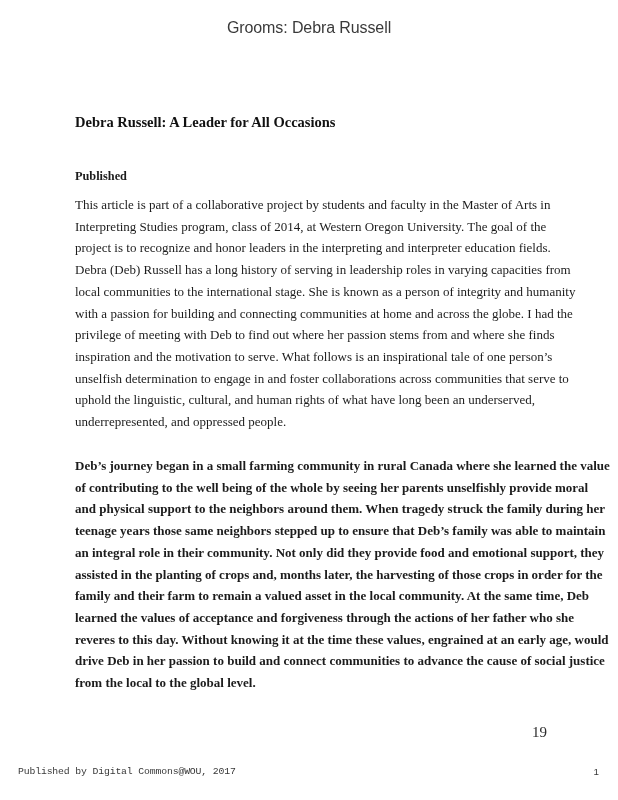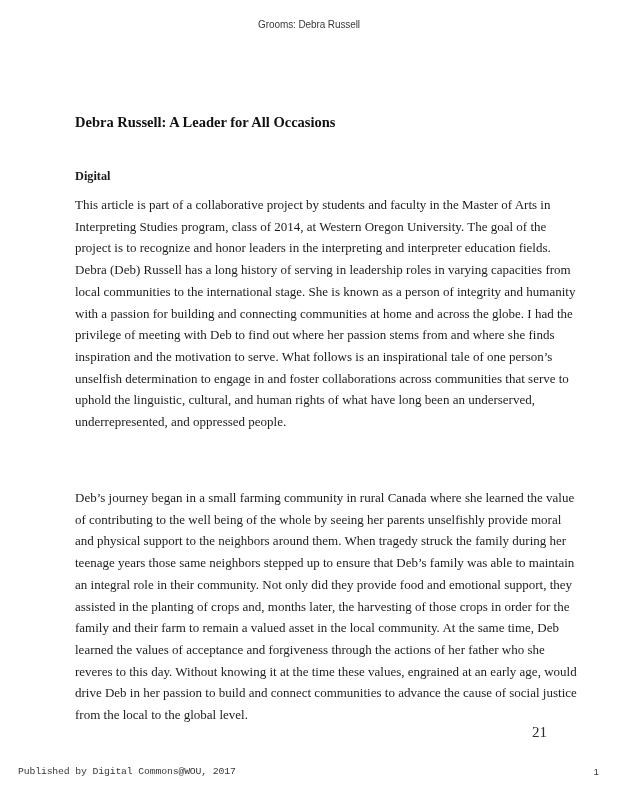--- a/index.html
+++ b/index.html
@@ -16,21 +16,21 @@
     color: #1c1c1c;
     overflow: hidden;
   }
   .running-header {
     position: absolute;
     top: 19px;
     left: 0;
     right: 0;
     text-align: center;
     font-family: "Liberation Sans", sans-serif;
-    font-size: 10px;
+    font-size: 16px;
     letter-spacing: -0.1px;
     color: #3a3a3a;
   }
   .article-title {
     position: absolute;
     left: 75px;
     top: 70px;
     font-size: 14.5px;
     font-weight: bold;
     color: #111111;
@@ -58,21 +58,22 @@
     position: absolute;
     left: 75px;
     font-size: 13px;
     line-height: 21.7px;
     white-space: pre;  
   }
   .abstract-para {
     top: 194px;
   }
   .body-para {
-    top: 487px;
+    top: 455px;
+    font-weight: bold;
   }
   .page-number {
     position: absolute;
     left: 532px;
     top: 724px;
     font-size: 15px;
     color: #2b2b2b;
   }
   .footer-left {
     position: absolute;
@@ -97,21 +98,21 @@
 
 <div class="page">
 
   <div class="running-header">Grooms: Debra Russell</div>
 
   <h1 class="article-title">Debra Russell: A Leader for All Occasions</h1>
 
   <div class="author-block">
   </div>
 
-  <div class="abstract-heading">Digital</div>
+  <div class="abstract-heading">Published</div>
 
   <div class="para abstract-para">This article is part of a collaborative project by students and faculty in the Master of Arts in
 Interpreting Studies program, class of 2014, at Western Oregon University. The goal of the
 project is to recognize and honor leaders in the interpreting and interpreter education fields.
 Debra (Deb) Russell has a long history of serving in leadership roles in varying capacities from
 local communities to the international stage. She is known as a person of integrity and humanity
 with a passion for building and connecting communities at home and across the globe. I had the
 privilege of meeting with Deb to find out where her passion stems from and where she finds
 inspiration and the motivation to serve. What follows is an inspirational tale of one person’s
 unselfish determination to engage in and foster collaborations across communities that serve to
@@ -123,19 +124,19 @@
 and physical support to the neighbors around them. When tragedy struck the family during her
 teenage years those same neighbors stepped up to ensure that Deb’s family was able to maintain
 an integral role in their community. Not only did they provide food and emotional support, they
 assisted in the planting of crops and, months later, the harvesting of those crops in order for the
 family and their farm to remain a valued asset in the local community. At the same time, Deb
 learned the values of acceptance and forgiveness through the actions of her father who she
 reveres to this day. Without knowing it at the time these values, engrained at an early age, would
 drive Deb in her passion to build and connect communities to advance the cause of social justice
 from the local to the global level.</div>
 
-  <div class="page-number">21</div>
+  <div class="page-number">19</div>
 
   <div class="footer-left">Published by Digital Commons@WOU, 2017</div>
 
   <div class="footer-right">1</div>
 
 </div>
 
 </body></html>

